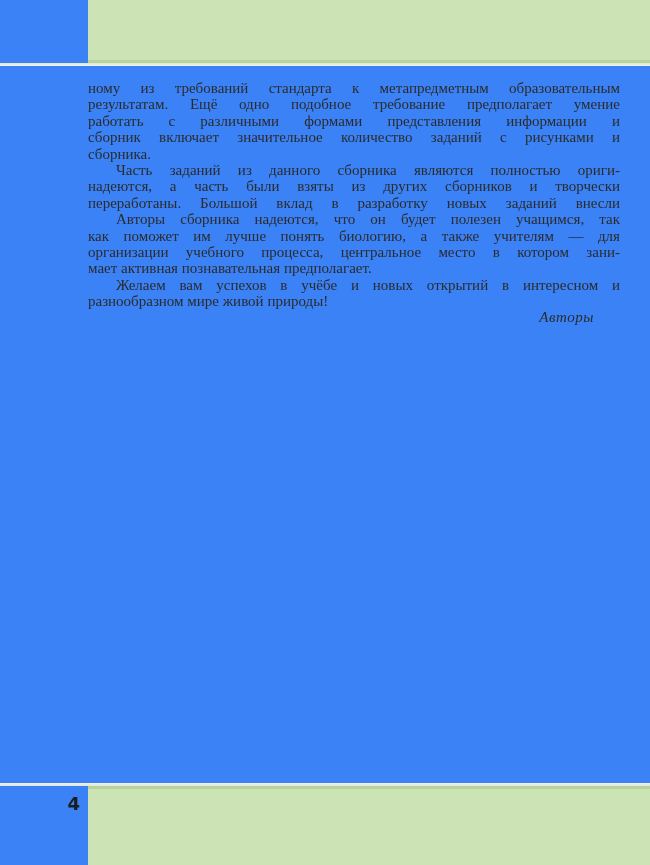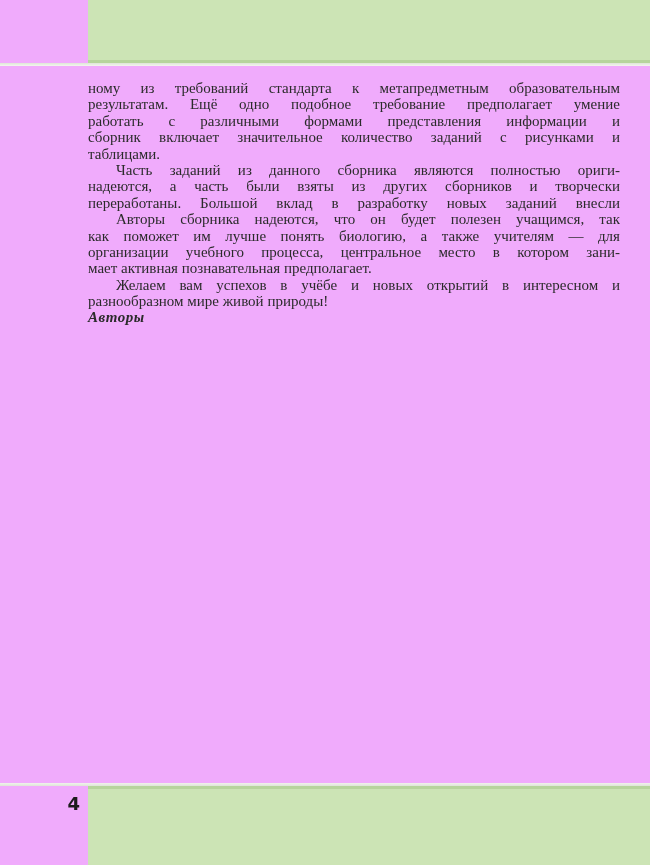--- a/index.html
+++ b/index.html
@@ -8,21 +8,21 @@
     --rule: #e6eae1;
     --text: #2b2b2b;
     --pagenum: #1c1c1c;
   }
   * { margin: 0; padding: 0; box-sizing: border-box; }
   html, body { background: #ffffff; }
   .page {
     position: relative;
     width: 650px;
     height: 865px;
-    background: #f0abfc;
+    background: #3b82f6;
     overflow: hidden;
     font-family: "Liberation Serif", serif;
     padding-left: 24px;
   }
   .band-top {
     position: absolute;
     left: 88px; top: 0;
     width: 562px; height: 63px;
     background: var(--green);
     border-bottom: 3px solid var(--green-edge);
@@ -63,23 +63,23 @@
   .tline.j::after {
     content: "";
     display: inline-block;
     width: 100%;
     height: 0;
   }
   .tline.indent { text-indent: 28px; }
   .signature {
     line-height: 16.4px;
     height: 16.4px;
-    text-align: left;
+    text-align: right;
     padding-right: 26px;
-    font-weight: bold;
+    font-weight: normal;
     font-style: italic;
     letter-spacing: 0.5px;
   }
   .page-number {
     position: absolute;
     left: 0; top: 794px;
     width: 80px;
     text-align: right;
     font-family: "DejaVu Sans", sans-serif;
     font-weight: bold;
@@ -94,21 +94,21 @@
 <div class="page">
   <div class="band-top"></div>
   <div class="rule-top"></div>
 
   <div class="text-block">
 
   <div class="tline j">ному из требований стандарта к метапредметным образовательным</div>
       <div class="tline j">результатам. Ещё одно подобное требование предполагает умение</div>
       <div class="tline j">работать с различными формами представления информации и</div>
       <div class="tline j">сборник включает значительное количество заданий с рисунками и</div>
-      <div class="tline">таблицами.</div>
+      <div class="tline">сборника.</div>
       <div class="tline j indent">Часть заданий из данного сборника являются полностью ориги-</div>
       <div class="tline j">надеются, а часть были взяты из других сборников и творчески</div>
       <div class="tline j">переработаны. Большой вклад в разработку новых заданий внесли</div>
       <div class="tline j indent">Авторы сборника надеются, что он будет полезен учащимся, так</div>
       <div class="tline j">как поможет им лучше понять биологию, а также учителям — для</div>
       <div class="tline j">организации учебного процесса, центральное место в котором зани-</div>
       <div class="tline">мает активная познавательная предполагает.</div>
       <div class="tline j indent">Желаем вам успехов в учёбе и новых открытий в интересном и</div>
       <div class="tline">разнообразном мире живой природы!</div>
       <div class="signature">Авторы</div>

